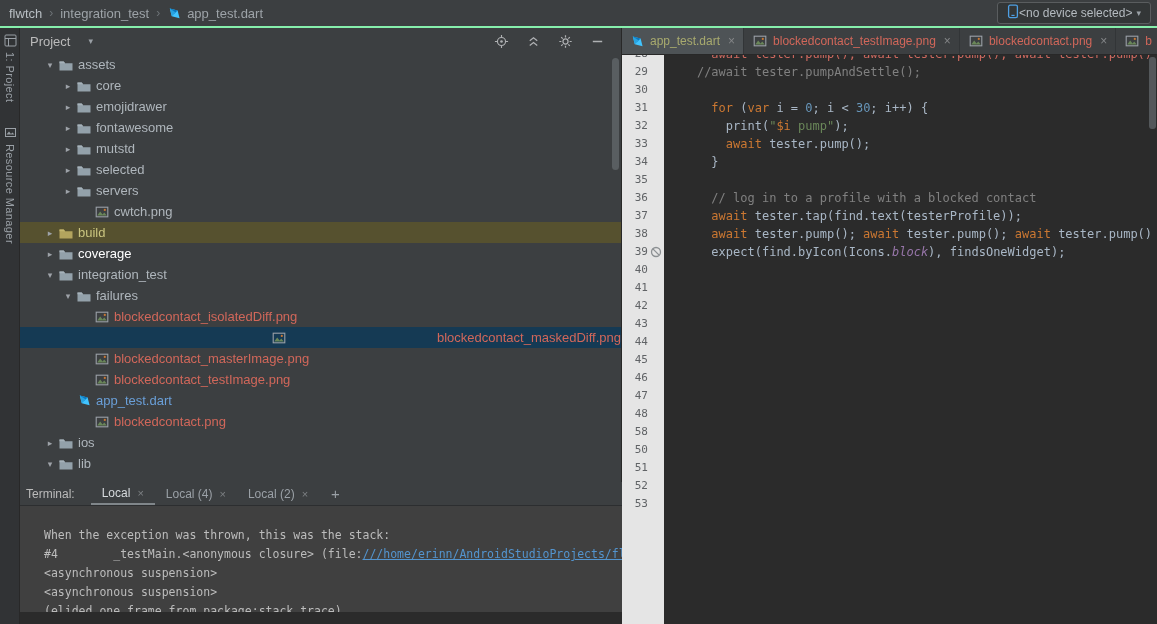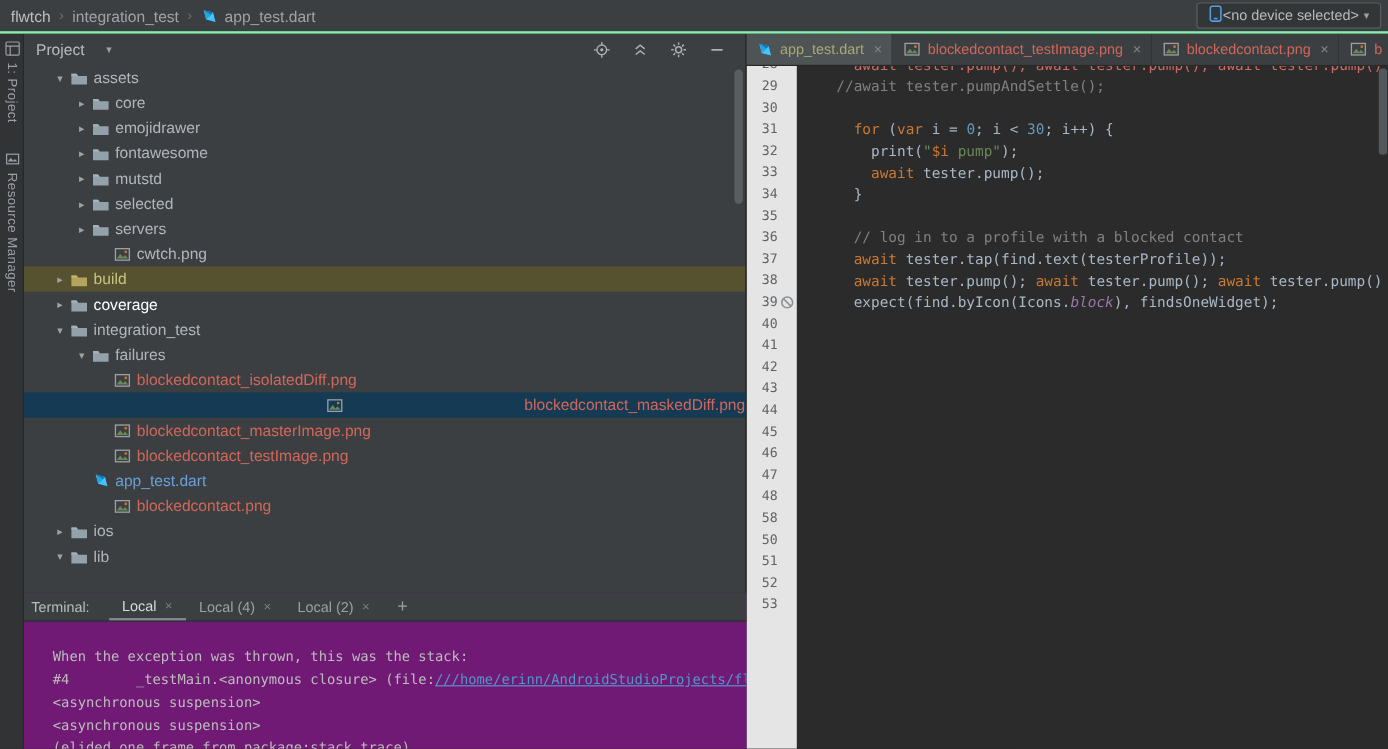--- a/index.html
+++ b/index.html
@@ -38,21 +38,21 @@
   .tree-row .ticon{width:16px;height:16px;margin:0 4px 0 2px;flex:none;display:flex;align-items:center;justify-content:center}
   .tlabel{color:#afb6bc}
   .t-red{color:#d1675a}
   .t-blue{color:#6a9fd8}
   .t-green{color:#ffffff}
   .t-excluded{color:#c9c47f}
   .row-selected{background:#153a54}
   .row-build{background:#56512f}
   .tree-thumb{position:absolute;right:2px;top:30px;width:7px;height:112px;background:#595e61;border-radius:4px}
   
-  .terminal{position:absolute;left:20px;top:494px;width:602px;height:130px;background:#701a75;z-index:5}
+  .terminal{position:absolute;left:20px;top:482px;width:602px;height:130px;background:#404040;z-index:5}
   .term-header{height:24px;background:#3c3f41;border-bottom:1px solid #2c2e30;display:flex;align-items:center;
     font-size:12px;color:#9aa0a6;padding-left:6px;box-sizing:border-box}
   .term-title{margin:0 16px 0 0;color:#bbbbbb}
   .term-tab{display:flex;align-items:center;gap:7px;padding:0 11px;height:100%;box-sizing:border-box;cursor:default}
   .term-tab.active{color:#d6dadd;border-bottom:2px solid #80868a}
   .term-close{color:#7d8184;font-size:11px}
   .term-plus{margin-left:12px;color:#9aa0a6;font-size:15px}
   .term-body{padding:20px 0 0 24px;font-family:"DejaVu Sans Mono",monospace;font-size:11.5px;
     line-height:19px;color:#bcbcbc;white-space:pre;overflow:hidden;height:86px}
   .term-link{color:#5394ce;text-decoration:underline;cursor:pointer}

